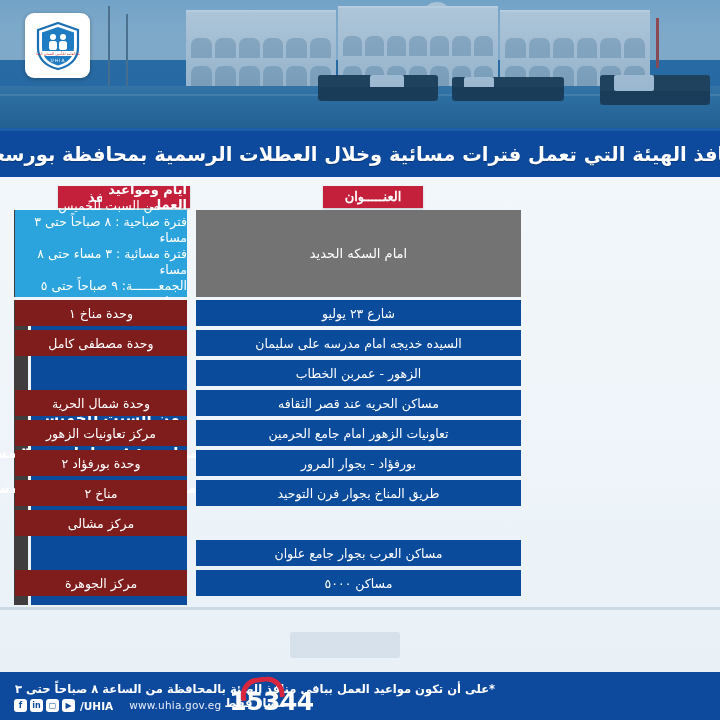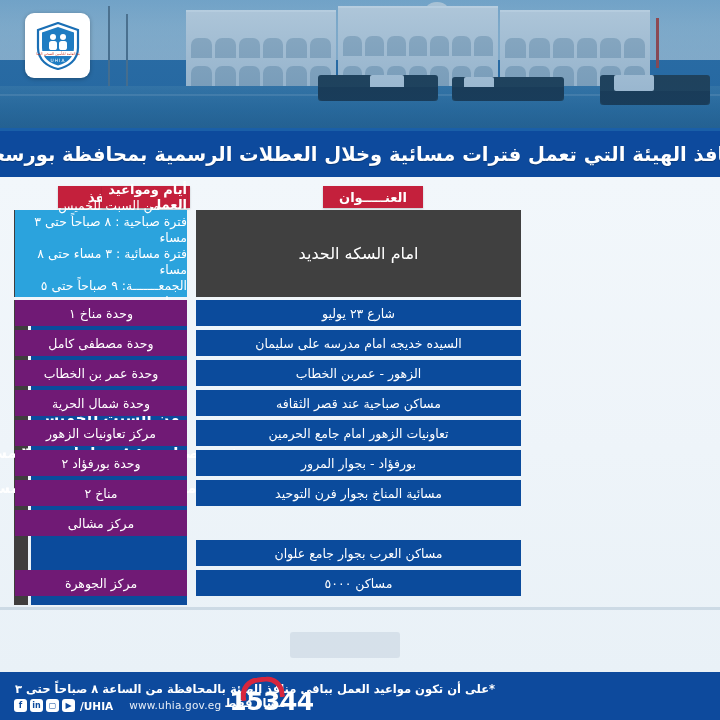--- a/index.html
+++ b/index.html
@@ -56,40 +56,40 @@
   .bgwash:before{content:"";position:absolute;left:0;top:430px;width:720px;height:3px;
      background:rgba(150,175,195,.35);}
   .bgwash:after{content:"";position:absolute;left:290px;top:455px;width:110px;height:26px;
      background:rgba(190,205,218,.45);border-radius:3px;}
 
   
   .hdr{position:absolute;top:186px;height:22px;background:#c4203c;color:#fff;
        display:flex;align-items:center;justify-content:center;font-size:13px;font-weight:bold;
        box-shadow:0 1px 2px rgba(0,0,0,.2);}
   .hdr-name{right:530px;width:132px;}
-  .hdr-addr{right:297px;width:100px;}
+  .hdr-addr{right:297px;width:100px;font-family:Liberation Serif, serif;}
   .hdr-time{right:533px;left:102px;}
 
   
   .table{position:absolute;left:0;top:210px;width:720px;}
   .leftbar{position:absolute;left:14px;top:0;width:14px;background:#3f3d3d;}
   .bar-top{top:0;height:87px;}
   .bar-rest{top:90px;height:305px;}
 
   .row{position:relative;height:26px;margin-bottom:4px;}
   .cell{position:absolute;height:100%;color:#fff;display:flex;align-items:center;
         justify-content:center;font-size:12.5px;box-sizing:border-box;padding:0 8px;
         text-align:center;}
-  .c-name{right:533px;width:172px;background:#701a75;}
+  .c-name{right:533px;width:172px;background:#7f1d1d;}
   .c-addr{right:199px;width:325px;background:#0b4b9c;}
 
   
   .mainrow{position:relative;height:87px;margin-bottom:3px;}
   .mainrow .c-name{background:#2ba3dd;font-size:13px;}
-  .mainrow .c-addr{background:#404040;font-size:16px;}
+  .mainrow .c-addr{background:#737373;font-size:13px;}
   .mainrow .c-time{position:absolute;right:533px;left:31px;height:100%;background:#2ba3dd;
         color:#fff;display:flex;flex-direction:column;align-items:center;justify-content:center;
         font-size:12.5px;line-height:16px;}
   .c-time .l1{font-weight:normal;}
 
   
   .mergecell{position:absolute;right:533px;left:31px;top:90px;height:305px;background:#0b4b9c;
         color:#fff;display:flex;flex-direction:column;align-items:center;justify-content:center;
         gap:17px;font-size:15px;font-weight:bold;}
   .mergecell .mline{white-space:nowrap;}
@@ -255,38 +255,37 @@
 
     <div class="row">
       <div class="cell c-name">وحدة مناخ ١</div>
       <div class="cell c-addr">شارع ٢٣ يوليو</div>
     </div>
     <div class="row">
       <div class="cell c-name">وحدة مصطفى كامل</div>
       <div class="cell c-addr">السيده خديجه امام مدرسه على سليمان</div>
     </div>
     <div class="row">
-      <div class="cell c-name">وحدة عمر بن الخطاب</div>
       <div class="cell c-addr">الزهور - عمربن الخطاب</div>
     </div>
     <div class="row">
       <div class="cell c-name">وحدة شمال الحرية</div>
-      <div class="cell c-addr">مساكن صباحية  عند قصر الثقافه</div>
+      <div class="cell c-addr">مساكن الحريه  عند قصر الثقافه</div>
     </div>
     <div class="row">
       <div class="cell c-name">مركز تعاونيات الزهور</div>
       <div class="cell c-addr">تعاونيات الزهور امام جامع الحرمين</div>
     </div>
     <div class="row">
       <div class="cell c-name">وحدة بورفؤاد ٢</div>
       <div class="cell c-addr">بورفؤاد - بجوار المرور</div>
     </div>
     <div class="row">
       <div class="cell c-name">مناخ ٢</div>
-      <div class="cell c-addr">مسائية المناخ بجوار فرن التوحيد</div>
+      <div class="cell c-addr">طريق المناخ بجوار فرن التوحيد</div>
     </div>
     <div class="row">
       <div class="cell c-name">مركز مشالى</div>
     </div>
     <div class="row">
       <div class="cell c-addr">مساكن العرب بجوار جامع علوان</div>
     </div>
     <div class="row">
       <div class="cell c-name">مركز الجوهرة</div>
       <div class="cell c-addr">مساكن ٥٠٠٠</div>

